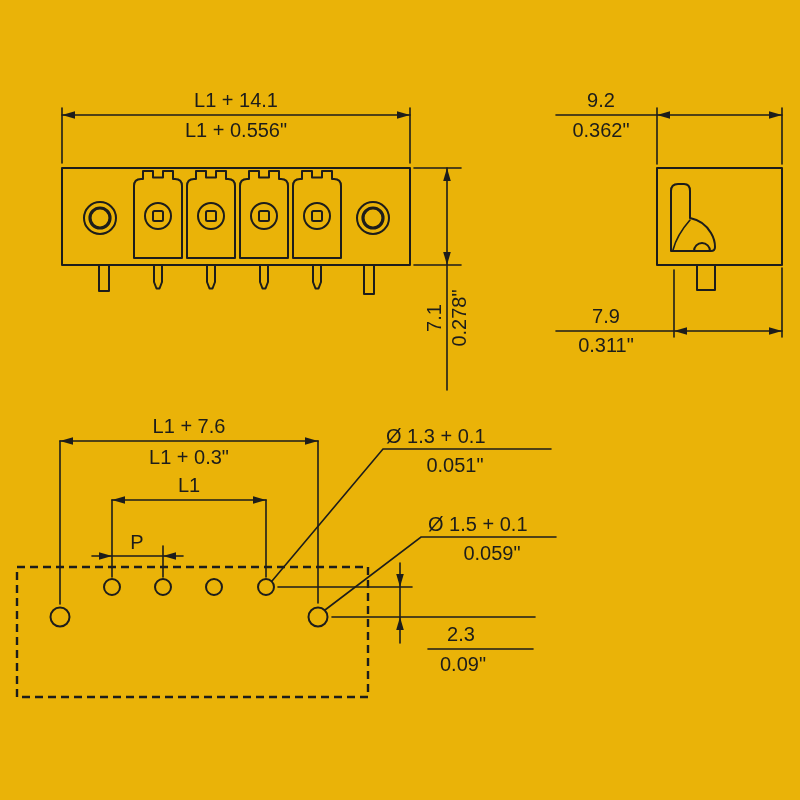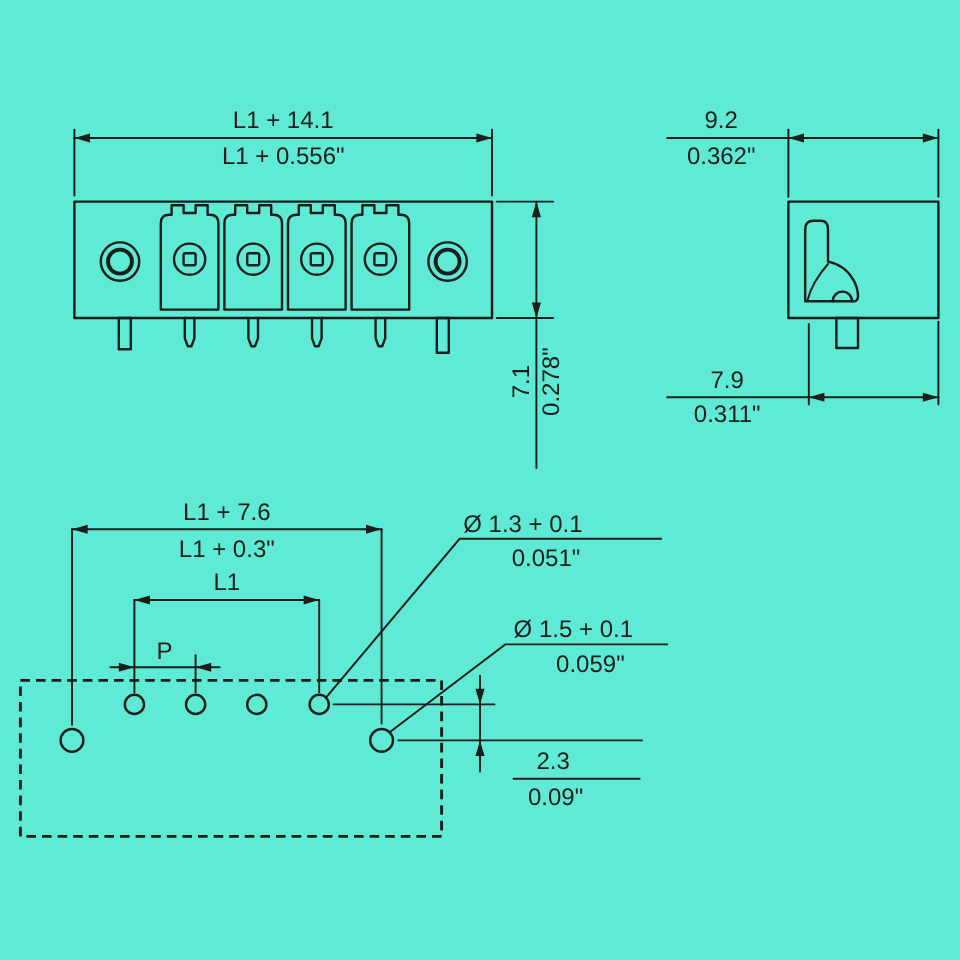--- a/index.html
+++ b/index.html
@@ -1,16 +1,16 @@
 <!DOCTYPE html>
 <html><head>
 <meta charset="utf-8">
 <style>
   html,body{margin:0;padding:0;background:#ffffff;}
-  .canvas{position:relative;width:800px;height:800px;background:#5eead4;overflow:hidden;}
+  .canvas{position:relative;width:800px;height:800px;background:#eab308;overflow:hidden;}
   svg{position:absolute;left:0;top:0;}
   .outline{fill:none;stroke:#1d1d1b;stroke-width:2;stroke-linejoin:round;stroke-linecap:round;}
   .bold{fill:none;stroke:#1d1d1b;stroke-width:3.2;}
   .thin{fill:none;stroke:#1d1d1b;stroke-width:1.6;stroke-linecap:round;}
   .dash{fill:none;stroke:#1d1d1b;stroke-width:2.4;stroke-dasharray:8 5;}
   .arr{fill:#1d1d1b;stroke:none;}
   text{font-family:"Liberation Sans","DejaVu Sans",sans-serif;font-size:20px;fill:#1d1d1b;}
 </style>
 </head>
 <body>

